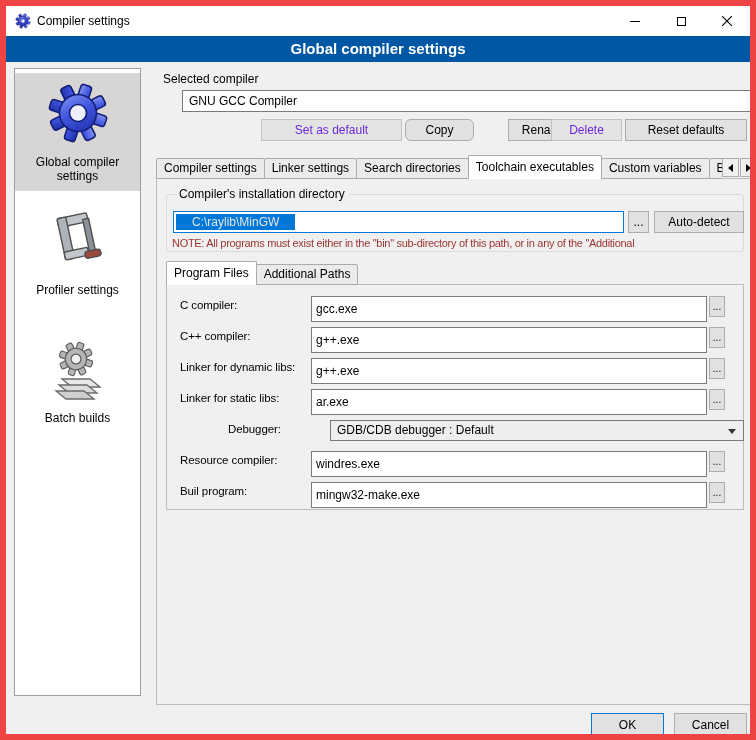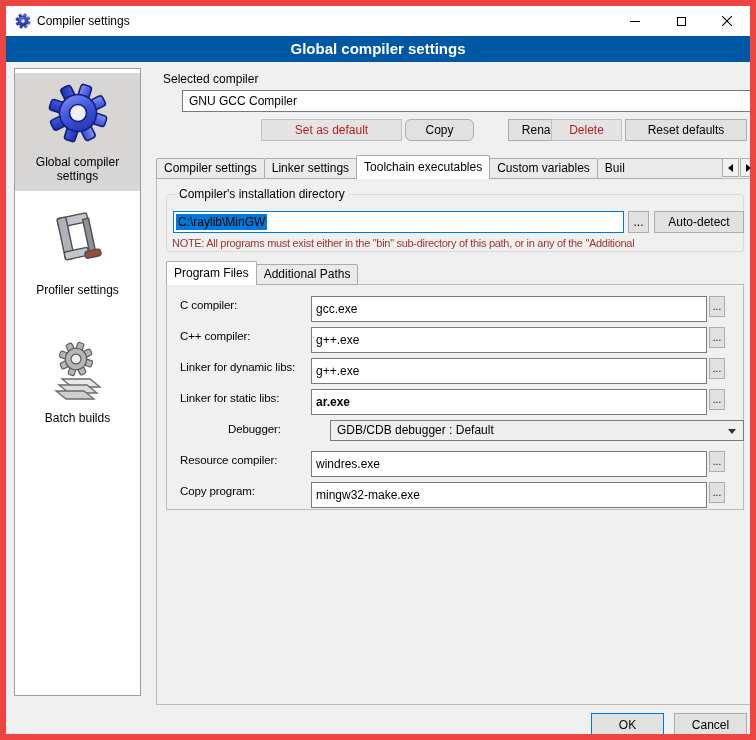--- a/index.html
+++ b/index.html
@@ -23,21 +23,21 @@
   .side-item{display:flex;flex-direction:column;align-items:center;padding:8px 2px;text-align:center;}
   .side-item.selected{background:#d8d6d4;}
   .side-item.m10{margin-top:10px;}
   .side-item.m24{margin-top:24px;align-items:center;}
   .side-icon{width:64px;height:64px;display:block;}
   .side-label{margin-top:10px;line-height:14px;}
 
   
   .lbl{position:absolute;white-space:nowrap;}
   .btn{position:absolute;height:22px;background:#e1e1e1;border:1px solid #adadad;font-family:inherit;font-size:12px;text-align:center;padding:0;cursor:default;}
-  .btn.disabled{color:#b91c1c;border-color:#c2c2c2;background:#e4e4e4;}
+  .btn.disabled{color:#6d28d9;border-color:#c2c2c2;background:#e4e4e4;}
   .btn.default{border-color:#0078d7;}
   .textbox{position:absolute;height:21px;background:#fff;border:1px solid #7a7a7a;font-family:inherit;font-size:12px;padding:12px 4px;}
   .dots{width:16px;height:21px;font-size:10px;line-height:10px;}
   .combo{position:absolute;background:#fff;border:1px solid #7a7a7a;margin-left:19px;}
   .combo .ctext{position:absolute;left:6px;top:3px;right:22px;white-space:nowrap;overflow:hidden;}
   .combo .carrow{position:absolute;right:7px;top:9px;width:0;height:0;border-left:4px solid transparent;border-right:4px solid transparent;border-top:5px solid #333;}
   .combo.gray{background:#eeeeee;}
 
   
   .tabstrip{position:absolute;display:flex;align-items:flex-end;overflow:hidden;z-index:3;}
@@ -52,21 +52,21 @@
 
   
   .panel{position:absolute;border:1px solid #bcbcbc;background:#f0f0f0;z-index:1;}
   .main-panel{left:150px;top:172px;width:597px;height:527px;}
   .sub-panel{left:160px;top:278px;width:578px;height:226px;z-index:2;}
   .groupbox{position:absolute;left:160px;top:188px;width:578px;height:58px;border:1px solid #d9d9d9;border-radius:3px;z-index:2;}
   .legend{position:absolute;left:8px;top:-8px;background:#f0f0f0;padding:0 4px;}
 
   
   .pathbox{position:absolute;left:167px;top:205px;width:451px;height:22px;background:#fff;border:1px solid #0078d7;z-index:2;display:flex;align-items:center;padding-left:2px;}
-  .pathbox .sel{background:#0078d7;color:#000000;padding:1px 2px;white-space:nowrap;}
+  .pathbox .sel{background:#0078d7;color:#e5e5e5;padding:1px 16px;white-space:nowrap;}
 
   .note{position:absolute;left:166px;top:231px;width:578px;color:#9c3632;font-size:11px;letter-spacing:-0.3px;white-space:nowrap;z-index:2;}
 
   .field-label{position:absolute;left:174px;width:130px;font-size:11.5px;letter-spacing:-0.1px;white-space:nowrap;z-index:2;}
   .field-input{left:305px;width:396px;z-index:2;}
   .field-dots{position:absolute;left:703px;z-index:2;}
 
   .z2{z-index:2;}
 </style>
 </head>
@@ -181,20 +181,21 @@
 
   <button class="btn disabled" style="left:255px;top:113px;width:141px;">Set as default</button>
   <button class="btn" style="left:399px;top:113px;width:69px;border-radius:6px;">Copy</button>
   <button class="btn" style="left:470px;top:113px;width:73px;margin-left:32px;">Rename</button>
   <button class="btn disabled" style="left:545px;top:113px;width:71px;">Delete</button>
   <button class="btn" style="left:619px;top:113px;width:122px;">Reset defaults</button>
 
   <div class="tabstrip main-tabs">
     <div class="tab">Compiler settings</div>
     <div class="tab">Linker settings</div>
+    <div class="tab">Search directories</div>
     <div class="tab active">Toolchain executables</div>
     <div class="tab">Custom variables</div>
     <div class="tab last">Buil</div>
   </div>
   <div class="tabarrow" style="left:716px;">
       <span class="tri-l"></span>
     </div>
   <div class="tabarrow" style="left:734px;">
       <span class="tri-r"></span>
     </div>
@@ -223,33 +224,33 @@
 
   <div class="field-label" style="top:324px;">C++ compiler:</div>
   <input class="textbox field-input" style="top: 321px;" value="g++.exe">
   <button class="btn dots field-dots" style="top:321px;">...</button>
 
   <div class="field-label" style="top:355px;">Linker for dynamic libs:</div>
   <input class="textbox field-input" style="top: 352px;" value="g++.exe">
   <button class="btn dots field-dots" style="top:352px;">...</button>
 
   <div class="field-label" style="top:386px;">Linker for static libs:</div>
-  <input class="textbox field-input" style="top: 383px; font-weight: bold;" value="ar.exe">
+  <input class="textbox field-input" style="top: 383px;" value="ar.exe">
   <button class="btn dots field-dots" style="top:383px;">...</button>
 
   <div class="field-label" style="top:417px;padding-left:48px;">Debugger:</div>
   <div class="combo gray" style="left:305px;top:414px;width:414px;height:21px;z-index:2;">
     <span class="ctext" style="top:2px;">GDB/CDB debugger : Default</span>
     <span class="carrow" style="top:8px;"></span>
   </div>
 
   <div class="field-label" style="top:448px;">Resource compiler:</div>
   <input class="textbox field-input" style="top: 445px;" value="windres.exe">
   <button class="btn dots field-dots" style="top:445px;">...</button>
 
-  <div class="field-label" style="top:479px;">Copy program:</div>
+  <div class="field-label" style="top:479px;">Buil program:</div>
   <input class="textbox field-input" style="top: 476px;" value="mingw32-make.exe">
   <button class="btn dots field-dots" style="top:476px;">...</button>
 
   <button class="btn default" style="left:585px;top:707px;width:73px;height:24px;text-align:center;">OK</button>
   <button class="btn" style="left:668px;top:707px;width:73px;height:24px;">Cancel</button>
 
 </div>
 
 </body></html>

